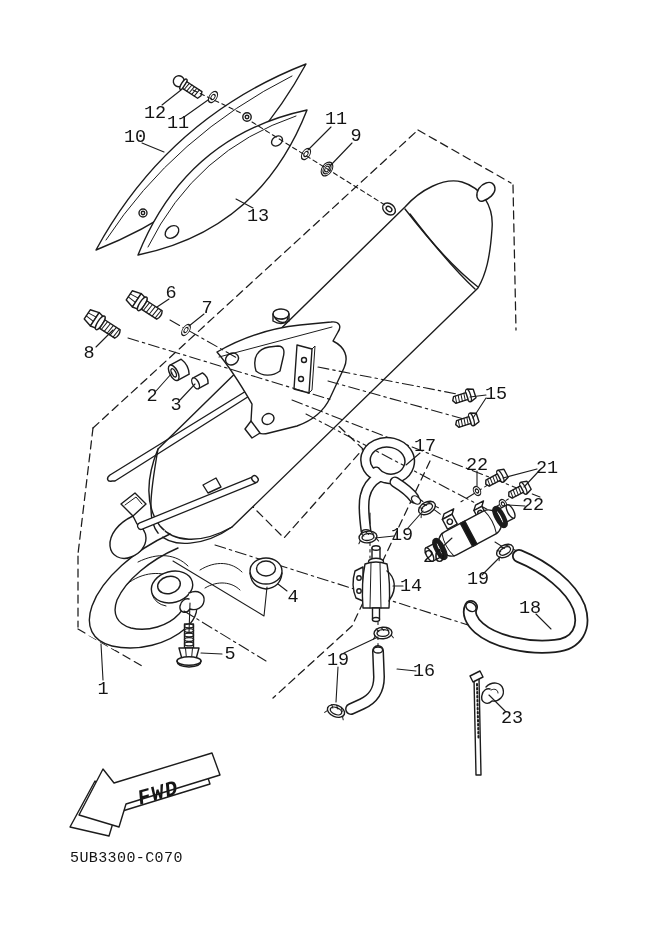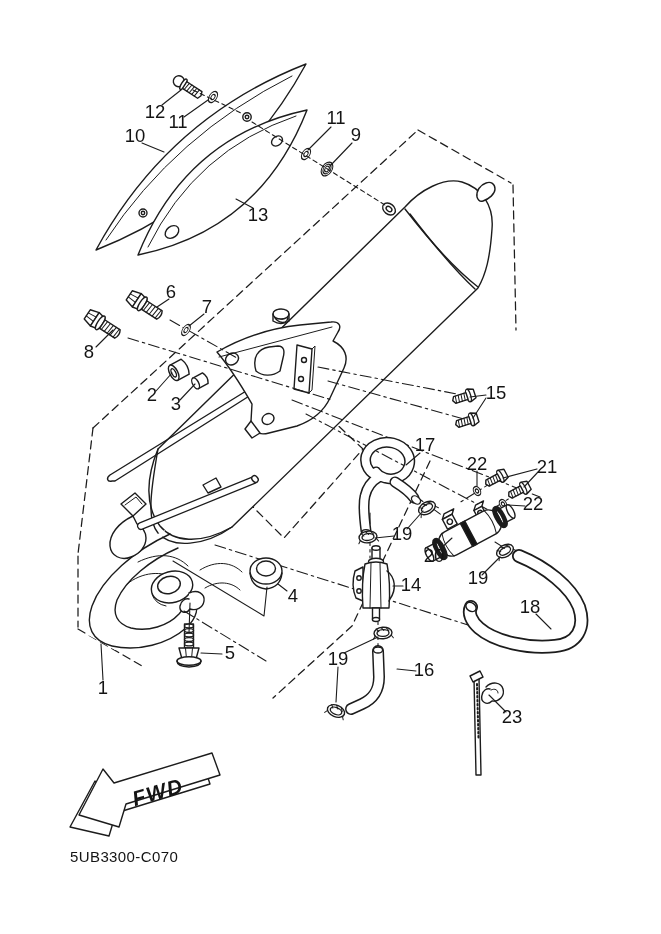--- a/index.html
+++ b/index.html
@@ -1,17 +1,17 @@
 <!DOCTYPE html>
 <html><head>
 <meta charset="utf-8">
 <style>
   html,body{margin:0;padding:0;background:#fff;}
   .stage{position:relative;width:661px;height:890px;background:#ffffff;overflow:hidden;
-         font-family:Liberation Sans, sans-serif;}
+         font-family:Liberation Mono, monospace;}
   .stage svg{position:absolute;left:0;top:0;stroke:#1c1c1c;fill:none;
              stroke-width:1.4;stroke-linecap:round;stroke-linejoin:round;}
   .dash1{stroke-dasharray:8 5;stroke-width:1.25;}
   .dash2{stroke-dasharray:11 4 2.5 4;stroke-width:1.1;}
   .dash3{stroke-dasharray:4.5 3.5;stroke-width:1.1;}
   .dot{stroke-dasharray:1.6 2.4;stroke-width:2;}
   .ldr{stroke-width:1.1;}
   .thin{stroke-width:1;}
   .tubeo{stroke-width:11;}  .tubei{stroke:#fff;stroke-width:8;}
   .tubeo2{stroke-width:14;} .tubei2{stroke:#fff;stroke-width:10.5;}

